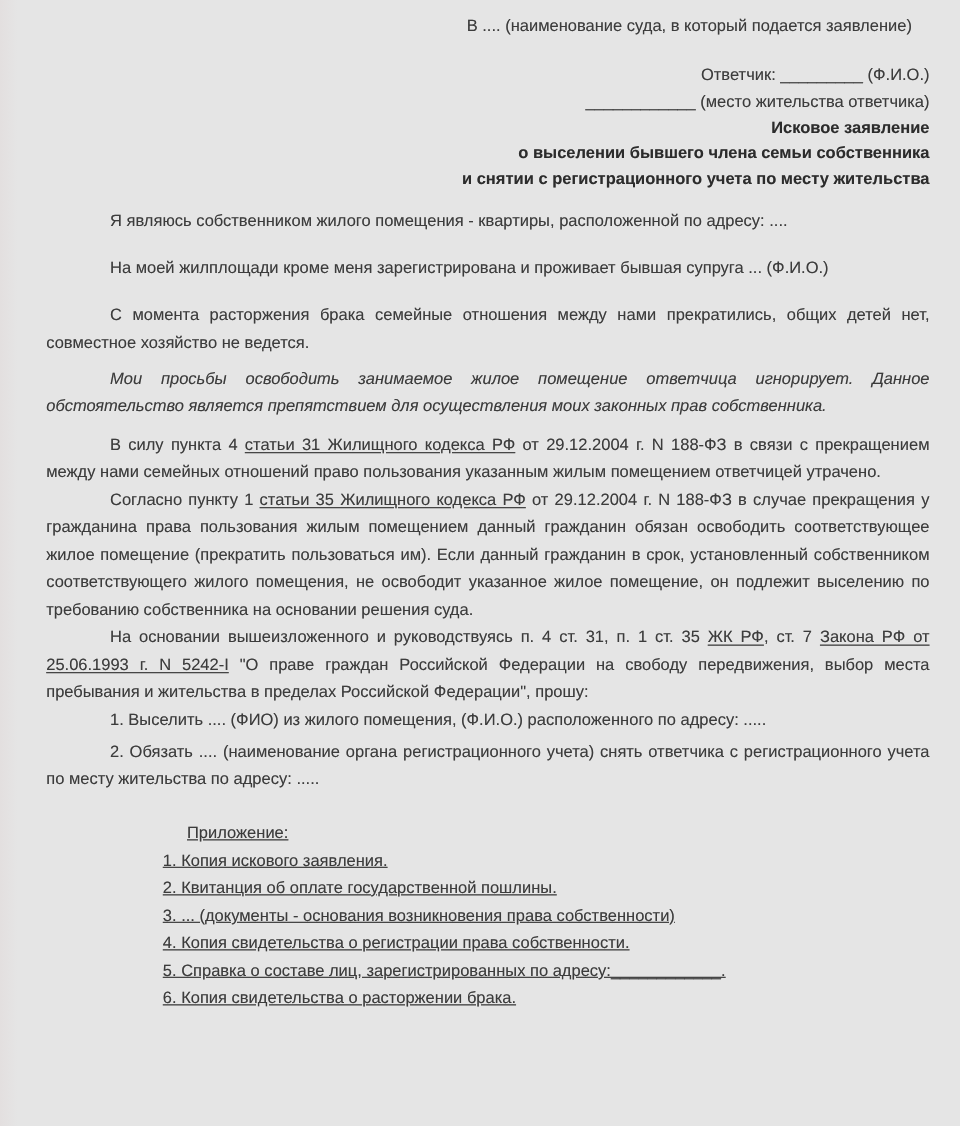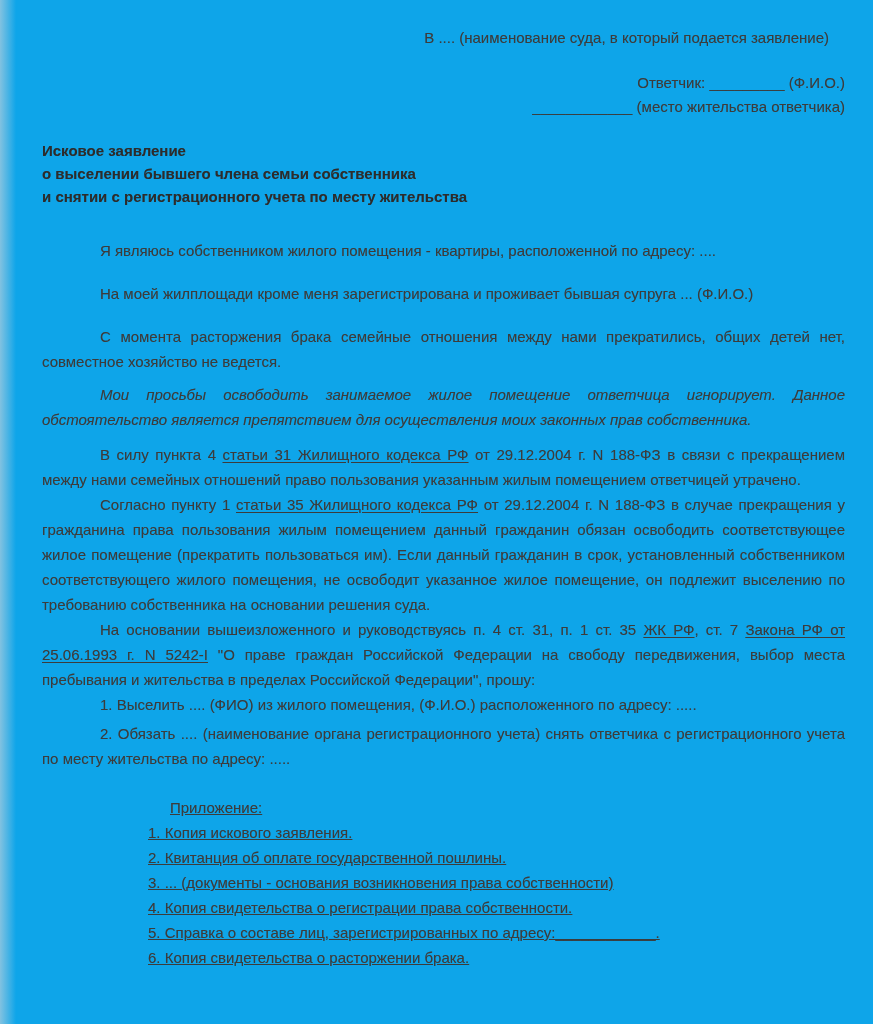--- a/index.html
+++ b/index.html
@@ -5,50 +5,49 @@
   html, body {
     margin: 0;
     padding: 0;
     background: #ffffff;
   }
   .page {
     position: relative;
     width: 873px;
     height: 1024px;
     box-sizing: border-box;
-    background: #0ea5e9;
+    background: #e5e5e5;
     overflow: hidden;
     font-family: "Liberation Sans", sans-serif;
     font-size: 15px;
     color: #3c3c3c;
     text-shadow: 0 0 0.5px rgba(70,70,70,0.45);
-    padding: 26px 28px 0 42px;
+    padding: 12px 28px 0 42px;
   }
   
   .scan-edge {
     position: absolute;
     left: 0; top: 0; bottom: 0;
     width: 16px;
     background: linear-gradient(to right, rgba(225,218,218,0.55), rgba(255,255,255,0));
     pointer-events: none;
   }
   .doc-header { text-align: right; }
   .hdr { margin: 0; line-height: 24px; white-space: nowrap; }
   .hdr.court { margin-bottom: 21px; padding-right: 16px; }
   .hdr.addr1 { margin-bottom: 17px; }
 
   .doc-title {
-    margin-top: 20px;
-    text-align: left;
+    text-align: right;
     font-weight: bold;
     color: #2c2c2c;
   }
   .doc-title p { margin: 0; line-height: 23px; }
 
-  .doc-body { margin-top: 30px; }
+  .doc-body { margin-top: 14px; }
   .p {
     margin: 0;
     line-height: 25px;
     text-align: justify;
     text-indent: 58px;
   }
   .p .u { text-decoration: underline; text-underline-offset: 2px; }
   .gap18 { margin-top: 18px; }
   .gap10 { margin-top: 10px; }
   .gap8  { margin-top: 8px; font-style: italic; }

